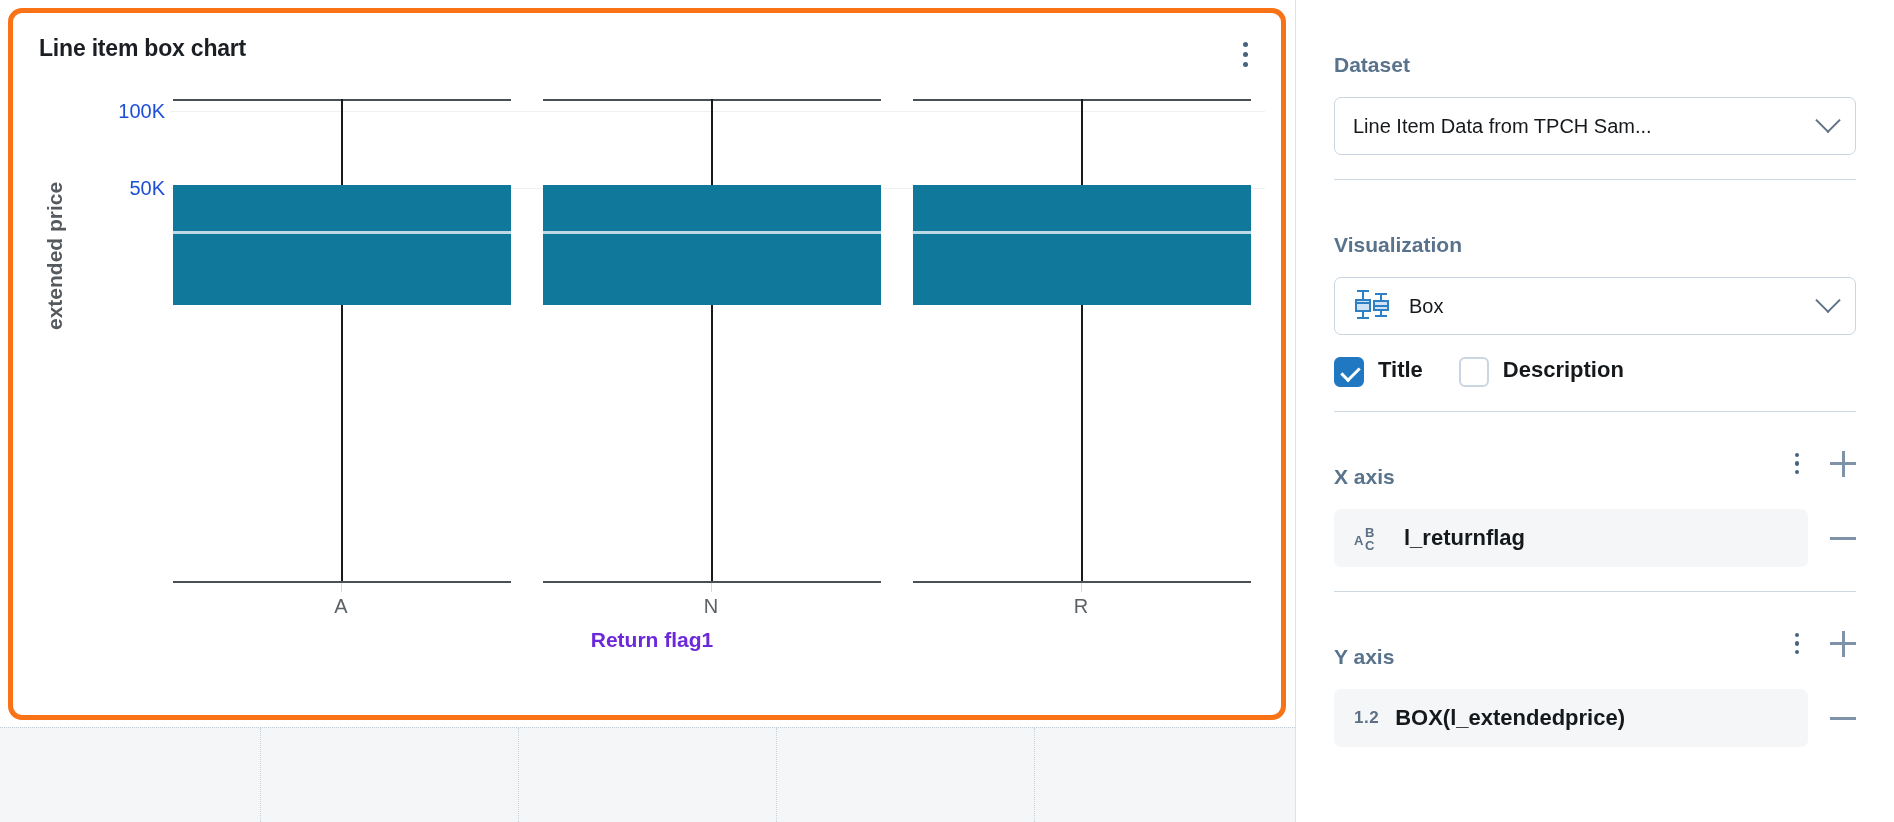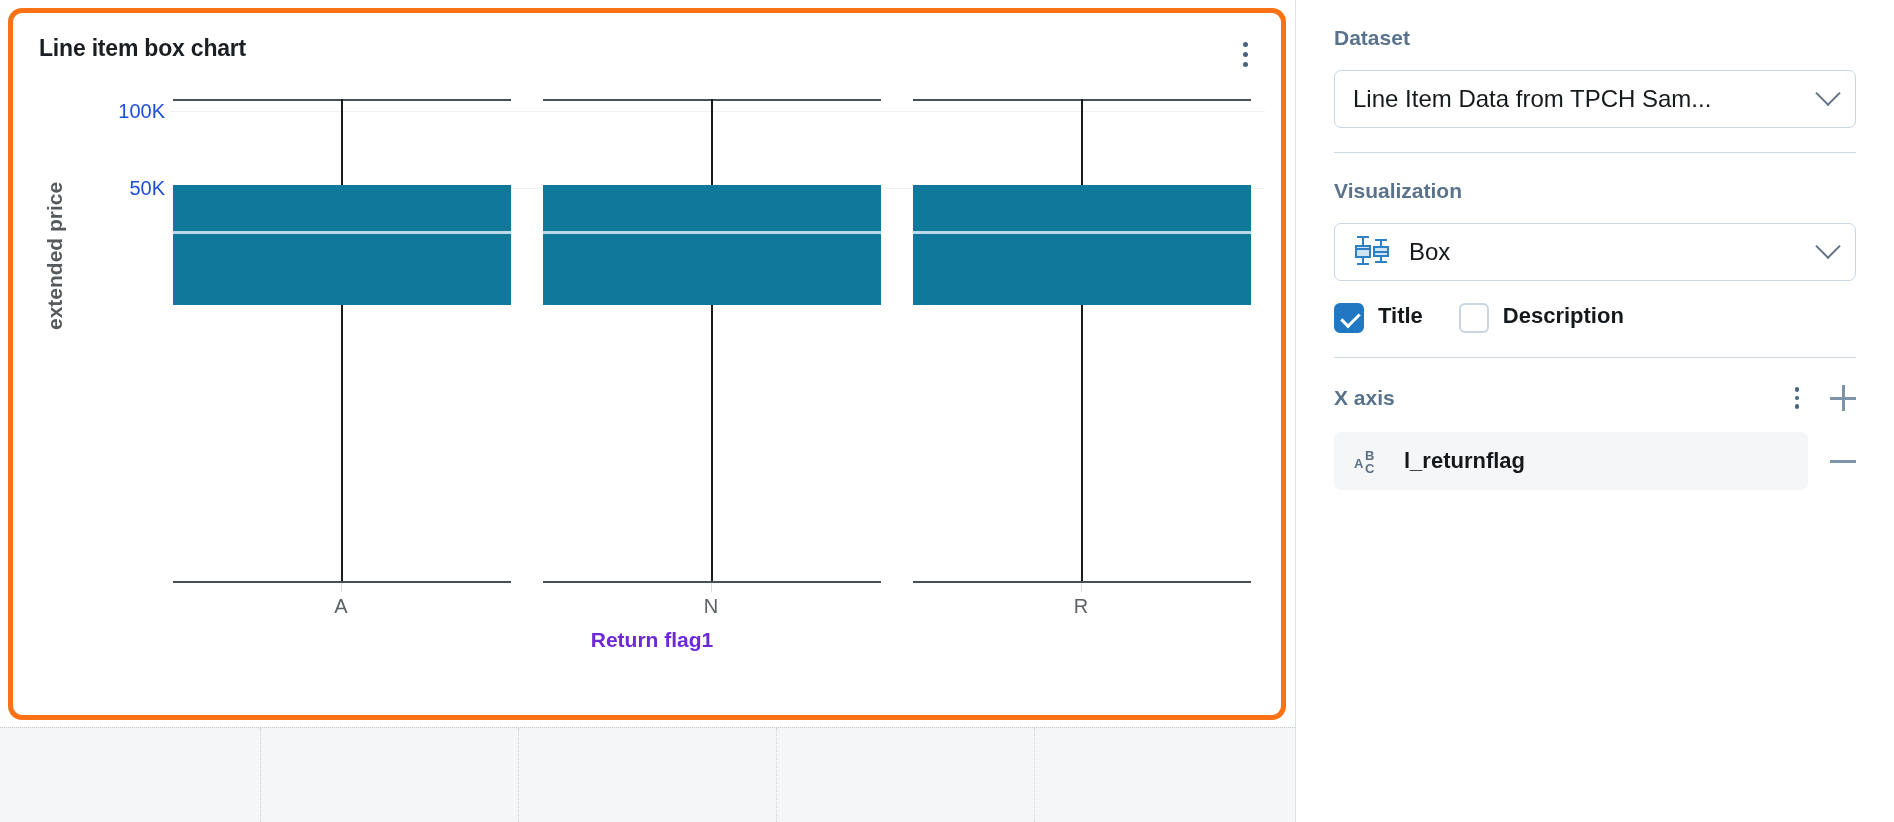--- a/index.html
+++ b/index.html
@@ -197,21 +197,21 @@
   .section + .section { border-top: 1px solid #cfd9e2; margin-top: 24px; }
 
   .section-head {
     display: flex;
     align-items: center;
     font-size: 21px;
     font-weight: bold;
     color: #59738c;
     margin-bottom: 20px;
   }
-  .section-head .title { flex: 1; }
+  .section-head .title { flex: 1; margin-top: 27px; }
 
   .hdr-icons { display: flex; align-items: center; gap: 22px; }
 
   .kebab-sm {
     width: 22px;
     height: 28px;
     display: flex;
     flex-direction: column;
     align-items: center;
     justify-content: center;
@@ -245,21 +245,21 @@
     border: 1px solid #c9d6e2;
     border-radius: 7px;
     background: #ffffff;
     display: flex;
     align-items: center;
     padding: 0 18px;
     cursor: pointer;
   }
   .dropdown .dd-text {
     flex: 1;
-    font-size: 24px;
+    font-size: 20px;
     color: #16191c;
     white-space: nowrap;
     overflow: hidden;
     text-overflow: ellipsis;
   }
   .chevron {
     width: 18px; height: 18px;
     border-right: 2.6px solid #5f7285;
     border-bottom: 2.6px solid #5f7285;
     transform: rotate(45deg) translate(-4px,-4px);
@@ -488,15 +488,35 @@
             <span class="a">A</span>
               <span class="b">B</span>
               <span class="c">C</span>
           </span>
           <span class="field-name">l_returnflag</span>
         </div>
         <span class="minus-icon"></span>
       </div>
     </div>
 
+    <div class="section">
+      <div class="section-head">
+        <span class="title">Y axis</span>
+        <span class="hdr-icons">
+          <span class="kebab-sm">
+            <span></span>
+            <span></span>
+            <span></span>
+          </span>
+          <span class="plus-icon"></span>
+        </span>
+      </div>
+      <div class="field-row">
+        <div class="field-pill">
+          <span class="type-icon num-icon">1.2</span>
+          <span class="field-name">BOX(l_extendedprice)</span>
+        </div>
+        <span class="minus-icon"></span>
+      </div>
+    </div>
 
   </div>
 </div>
 
 </body></html>

